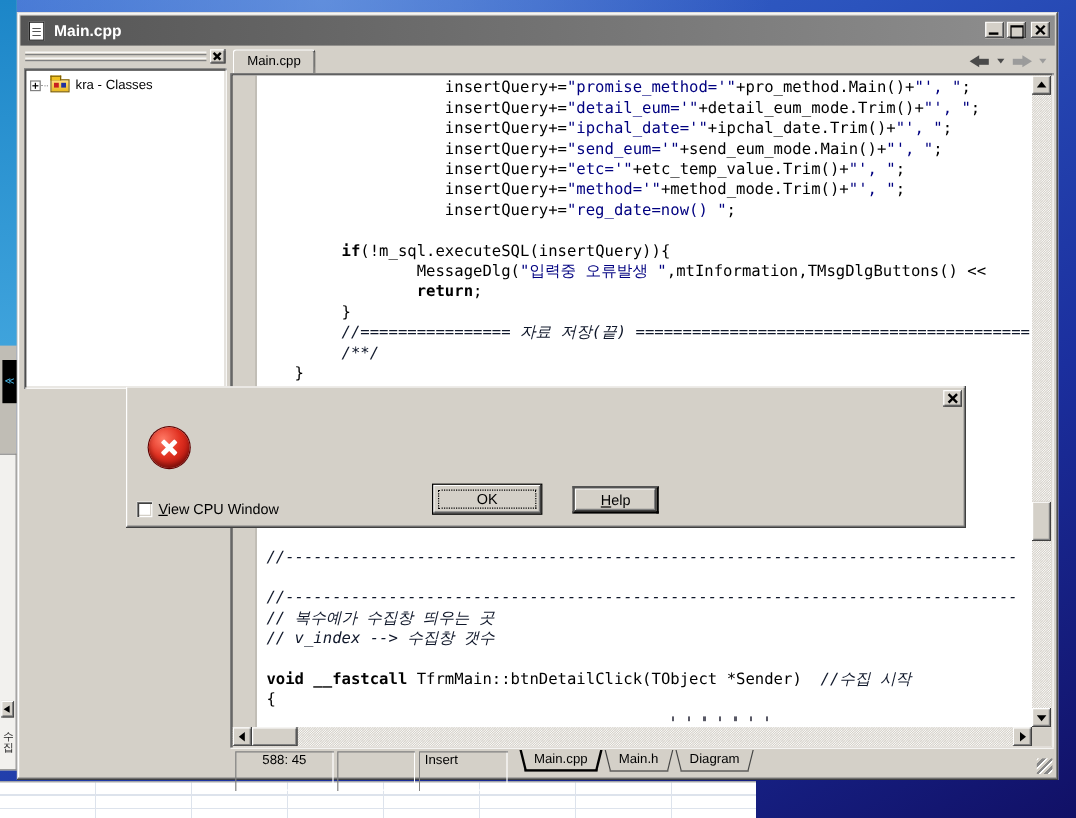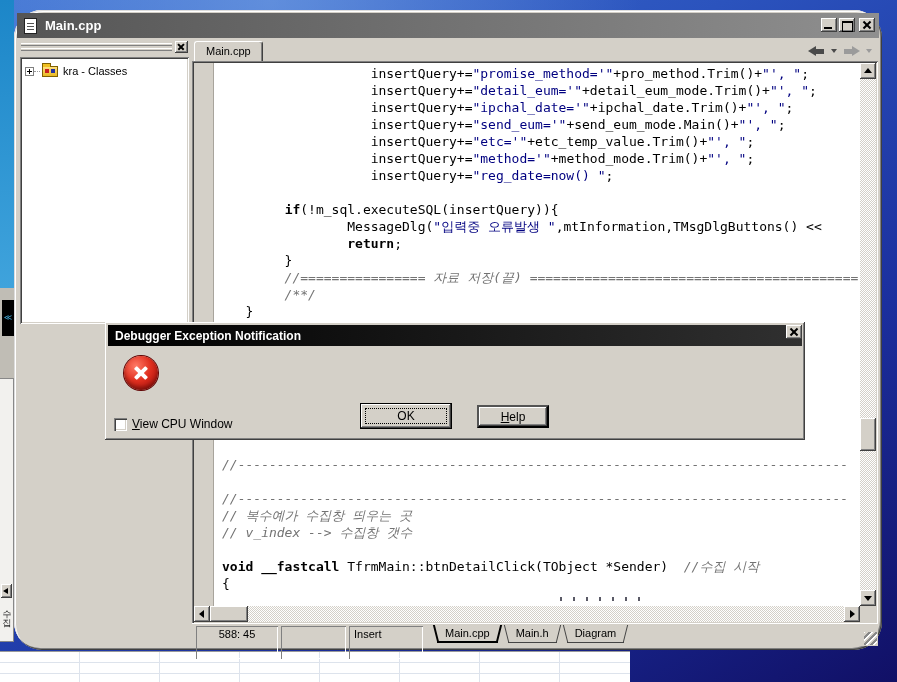--- a/index.html
+++ b/index.html
@@ -7,21 +7,21 @@
   body { font-family:"Liberation Sans", sans-serif; position:relative; }
   #canvas { position:relative; width:897px; height:682px; overflow:hidden;
             background: radial-gradient(ellipse at 30% 0%, rgba(130,175,235,.55), transparent 42%),
                         linear-gradient(150deg, #3e71d2 0%, #2b53bd 35%, #1b2f9e 68%, #111066 100%); }
   .abs { position:absolute; }
   .raised { background:#d4d0c8;
     box-shadow: inset -1px -1px 0 #404040, inset 1px 1px 0 #ffffff,
                 inset -2px -2px 0 #808080, inset 2px 2px 0 #d4d0c8; }
   .winedge { background:#d4d0c8;
     box-shadow: inset -1px -1px 0 #404040, inset 1px 1px 0 #dcdcdc,
-                inset -2px -2px 0 #808080, inset 2px 2px 0 #ffffff; border-radius: 28px; }
+                inset -2px -2px 0 #808080, inset 2px 2px 0 #ffffff; }
   .sunk1 { box-shadow: inset 1px 1px 0 #808080, inset -1px -1px 0 #ffffff; }
   .sunk2 { background:#fff;
     box-shadow: inset 1px 1px 0 #808080, inset -1px -1px 0 #ffffff,
                 inset 2px 2px 0 #404040, inset -2px -2px 0 #d4d0c8; }
   .dither { background:#d4d0c8;
     background-image: linear-gradient(45deg,#fff 25%,transparent 25%,transparent 75%,#fff 75%),
                       linear-gradient(45deg,#fff 25%,transparent 25%,transparent 75%,#fff 75%);
     background-size:2px 2px; background-position:0 0,1px 1px; }
 
   
@@ -102,21 +102,21 @@
 
   
   #editor-frame { left:178px; top:51px; width:686px; height:563px; }
   #gutter { left:2px; top:2px; width:20px; bottom:18px; background:#d4d0c8; border-right:1px solid #a8a49c; }
   #codewrap { left:22px; top:2px; right:18px; bottom:18px; background:#fff; overflow:hidden; }
   #code { margin:0; padding:2px 0 0 8px; font-family:"DejaVu Sans Mono", monospace;
     font-size:13px; line-height:17px; white-space:pre; color:#000; }
   .c-p { color:#000; }
   .c-s { color:#000080; }
   .c-k { color:#000; font-weight:bold; }
-  .c-c { color:#737373; font-style:italic; }
+  .c-c { color:#0f172a; font-style:italic; }
   #partial-glyphs { left:346px; top:534px; width:86px; height:4px; opacity:.75;
     background:repeating-linear-gradient(90deg,#223 0 2px, transparent 2px 13px); }
 
   
   .sbtn { position:absolute; width:16px; height:16px; }
   .tri { position:absolute; }
   .tri-up    { left:4px; top:5px;  border-left:4px solid transparent; border-right:4px solid transparent; border-bottom:5px solid #000; }
   .tri-down  { left:4px; top:6px;  border-left:4px solid transparent; border-right:4px solid transparent; border-top:5px solid #000; }
   .tri-left  { left:5px; top:4px;  border-top:4px solid transparent; border-bottom:4px solid transparent; border-right:5px solid #000; }
   .tri-right { left:6px; top:4px;  border-top:4px solid transparent; border-bottom:4px solid transparent; border-left:5px solid #000; }
@@ -225,21 +225,21 @@
             <span class="head"></span>
             <span class="shaft"></span>
           </span>
         <span class="chev lite"></span>
       </span>
     </div>
 
     <div class="abs sunk2" id="editor-frame">
       <div class="abs" id="gutter"></div>
       <div class="abs" id="codewrap">
-        <pre id="code"><span class="c-p">                   insertQuery+=</span><span class="c-s">"promise_method='"</span><span class="c-p">+pro_method.Trim()+</span><span class="c-s">"', "</span><span class="c-p">;</span>
+        <pre id="code"><span class="c-p">                   insertQuery+=</span><span class="c-s">"promise_method='"</span><span class="c-p">+pro_method.Main()+</span><span class="c-s">"', "</span><span class="c-p">;</span>
 <span class="c-p">                   insertQuery+=</span><span class="c-s">"detail_eum='"</span><span class="c-p">+detail_eum_mode.Trim()+</span><span class="c-s">"', "</span><span class="c-p">;</span>
 <span class="c-p">                   insertQuery+=</span><span class="c-s">"ipchal_date='"</span><span class="c-p">+ipchal_date.Trim()+</span><span class="c-s">"', "</span><span class="c-p">;</span>
 <span class="c-p">                   insertQuery+=</span><span class="c-s">"send_eum='"</span><span class="c-p">+send_eum_mode.Main()+</span><span class="c-s">"', "</span><span class="c-p">;</span>
 <span class="c-p">                   insertQuery+=</span><span class="c-s">"etc='"</span><span class="c-p">+etc_temp_value.Trim()+</span><span class="c-s">"', "</span><span class="c-p">;</span>
 <span class="c-p">                   insertQuery+=</span><span class="c-s">"method='"</span><span class="c-p">+method_mode.Trim()+</span><span class="c-s">"', "</span><span class="c-p">;</span>
 <span class="c-p">                   insertQuery+=</span><span class="c-s">"reg_date=now() "</span><span class="c-p">;</span>
 
 <span class="c-p">        </span><span class="c-k">if</span><span class="c-p">(!m_sql.executeSQL(insertQuery)){</span>
 <span class="c-p">                MessageDlg(</span><span class="c-s">"입력중 오류발생 "</span><span class="c-p">,mtInformation,TMsgDlgButtons() &lt;&lt;</span>
 <span class="c-p">                </span><span class="c-k">return</span><span class="c-p">;</span>
@@ -295,23 +295,20 @@
       <span id="stabs">
         <span class="stab active"><i class="l"></i><span>Main.cpp</span><i class="r"></i><i class="b"></i></span>
         <span class="stab"><i class="l"></i><span>Main.h</span><i class="r"></i><i class="b"></i></span>
         <span class="stab"><i class="l"></i><span>Diagram</span><i class="r"></i><i class="b"></i></span>
       </span>
       <span id="grip"></span>
     </div>
   </div>
 
   <div class="abs raised" id="dialog">
-    <div class="abs" id="dtitle">
-      <span id="dtitle-text">Debugger Exception Notification</span>
-    </div>
     <span class="capbtn raised glyph-x" id="dclose"></span>
 
     <div class="abs" id="erricon">
         <span class="x1"></span>
         <span class="x2"></span>
       </div>
 
     <button class="btn" id="ok-btn">OK</button>
     <button class="btn" id="help-btn"><u>H</u>elp</button>
 

